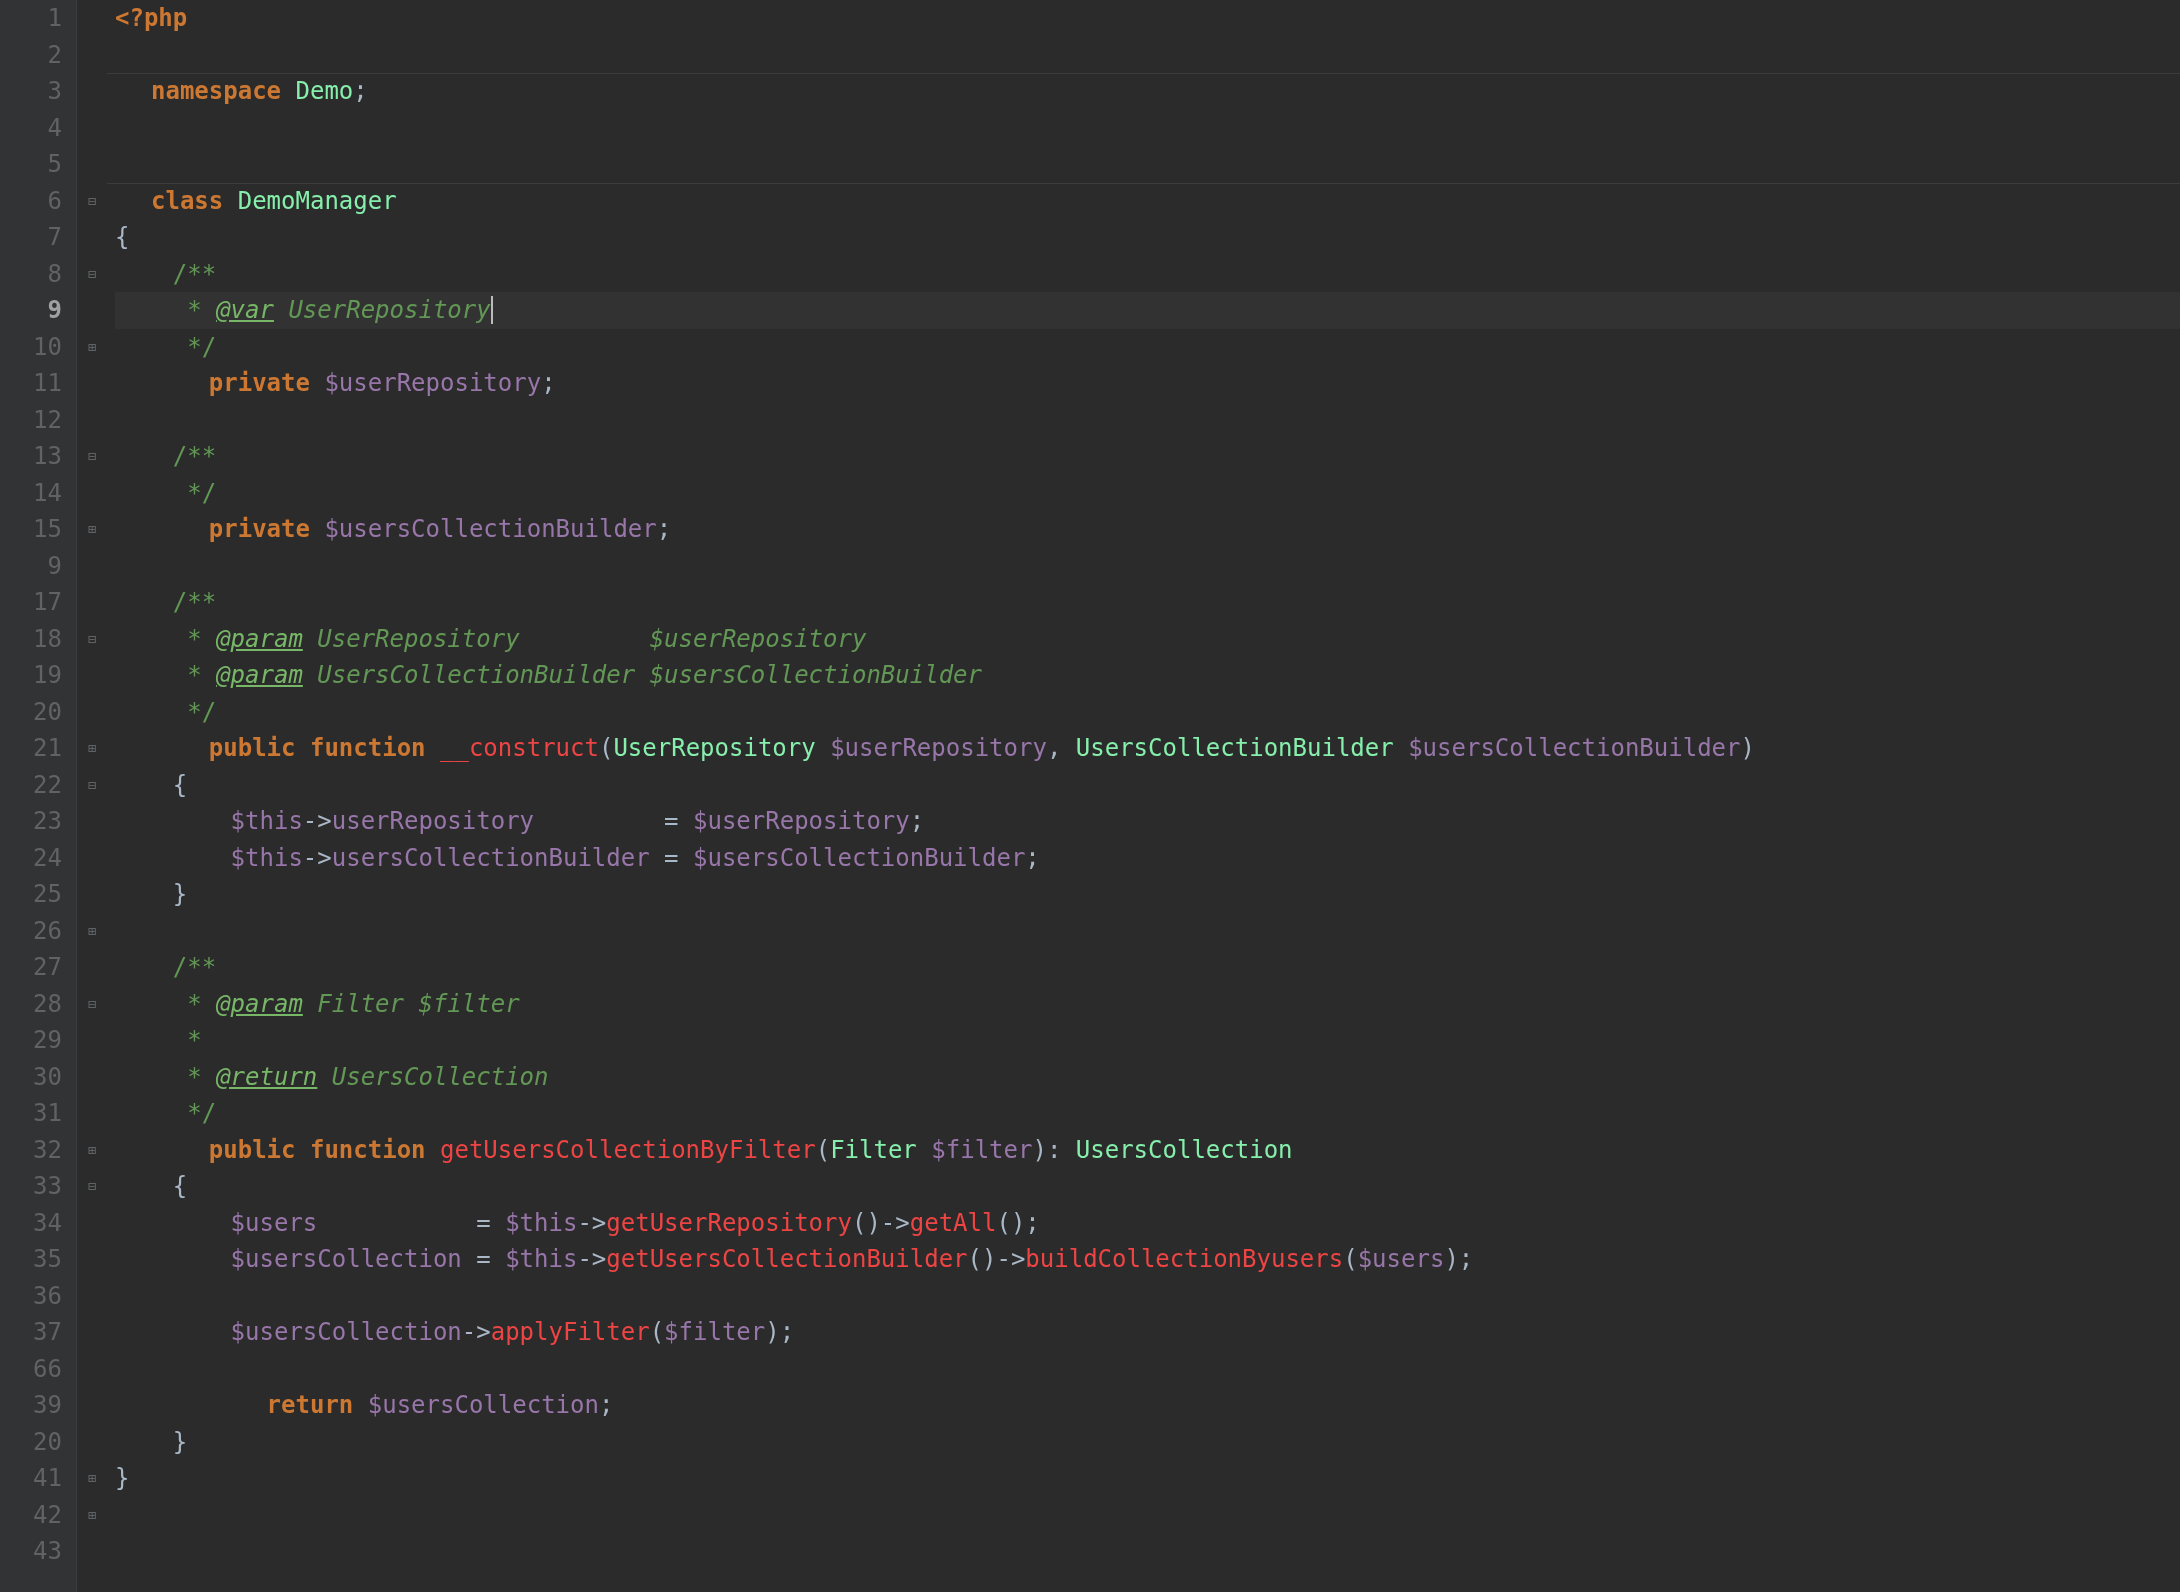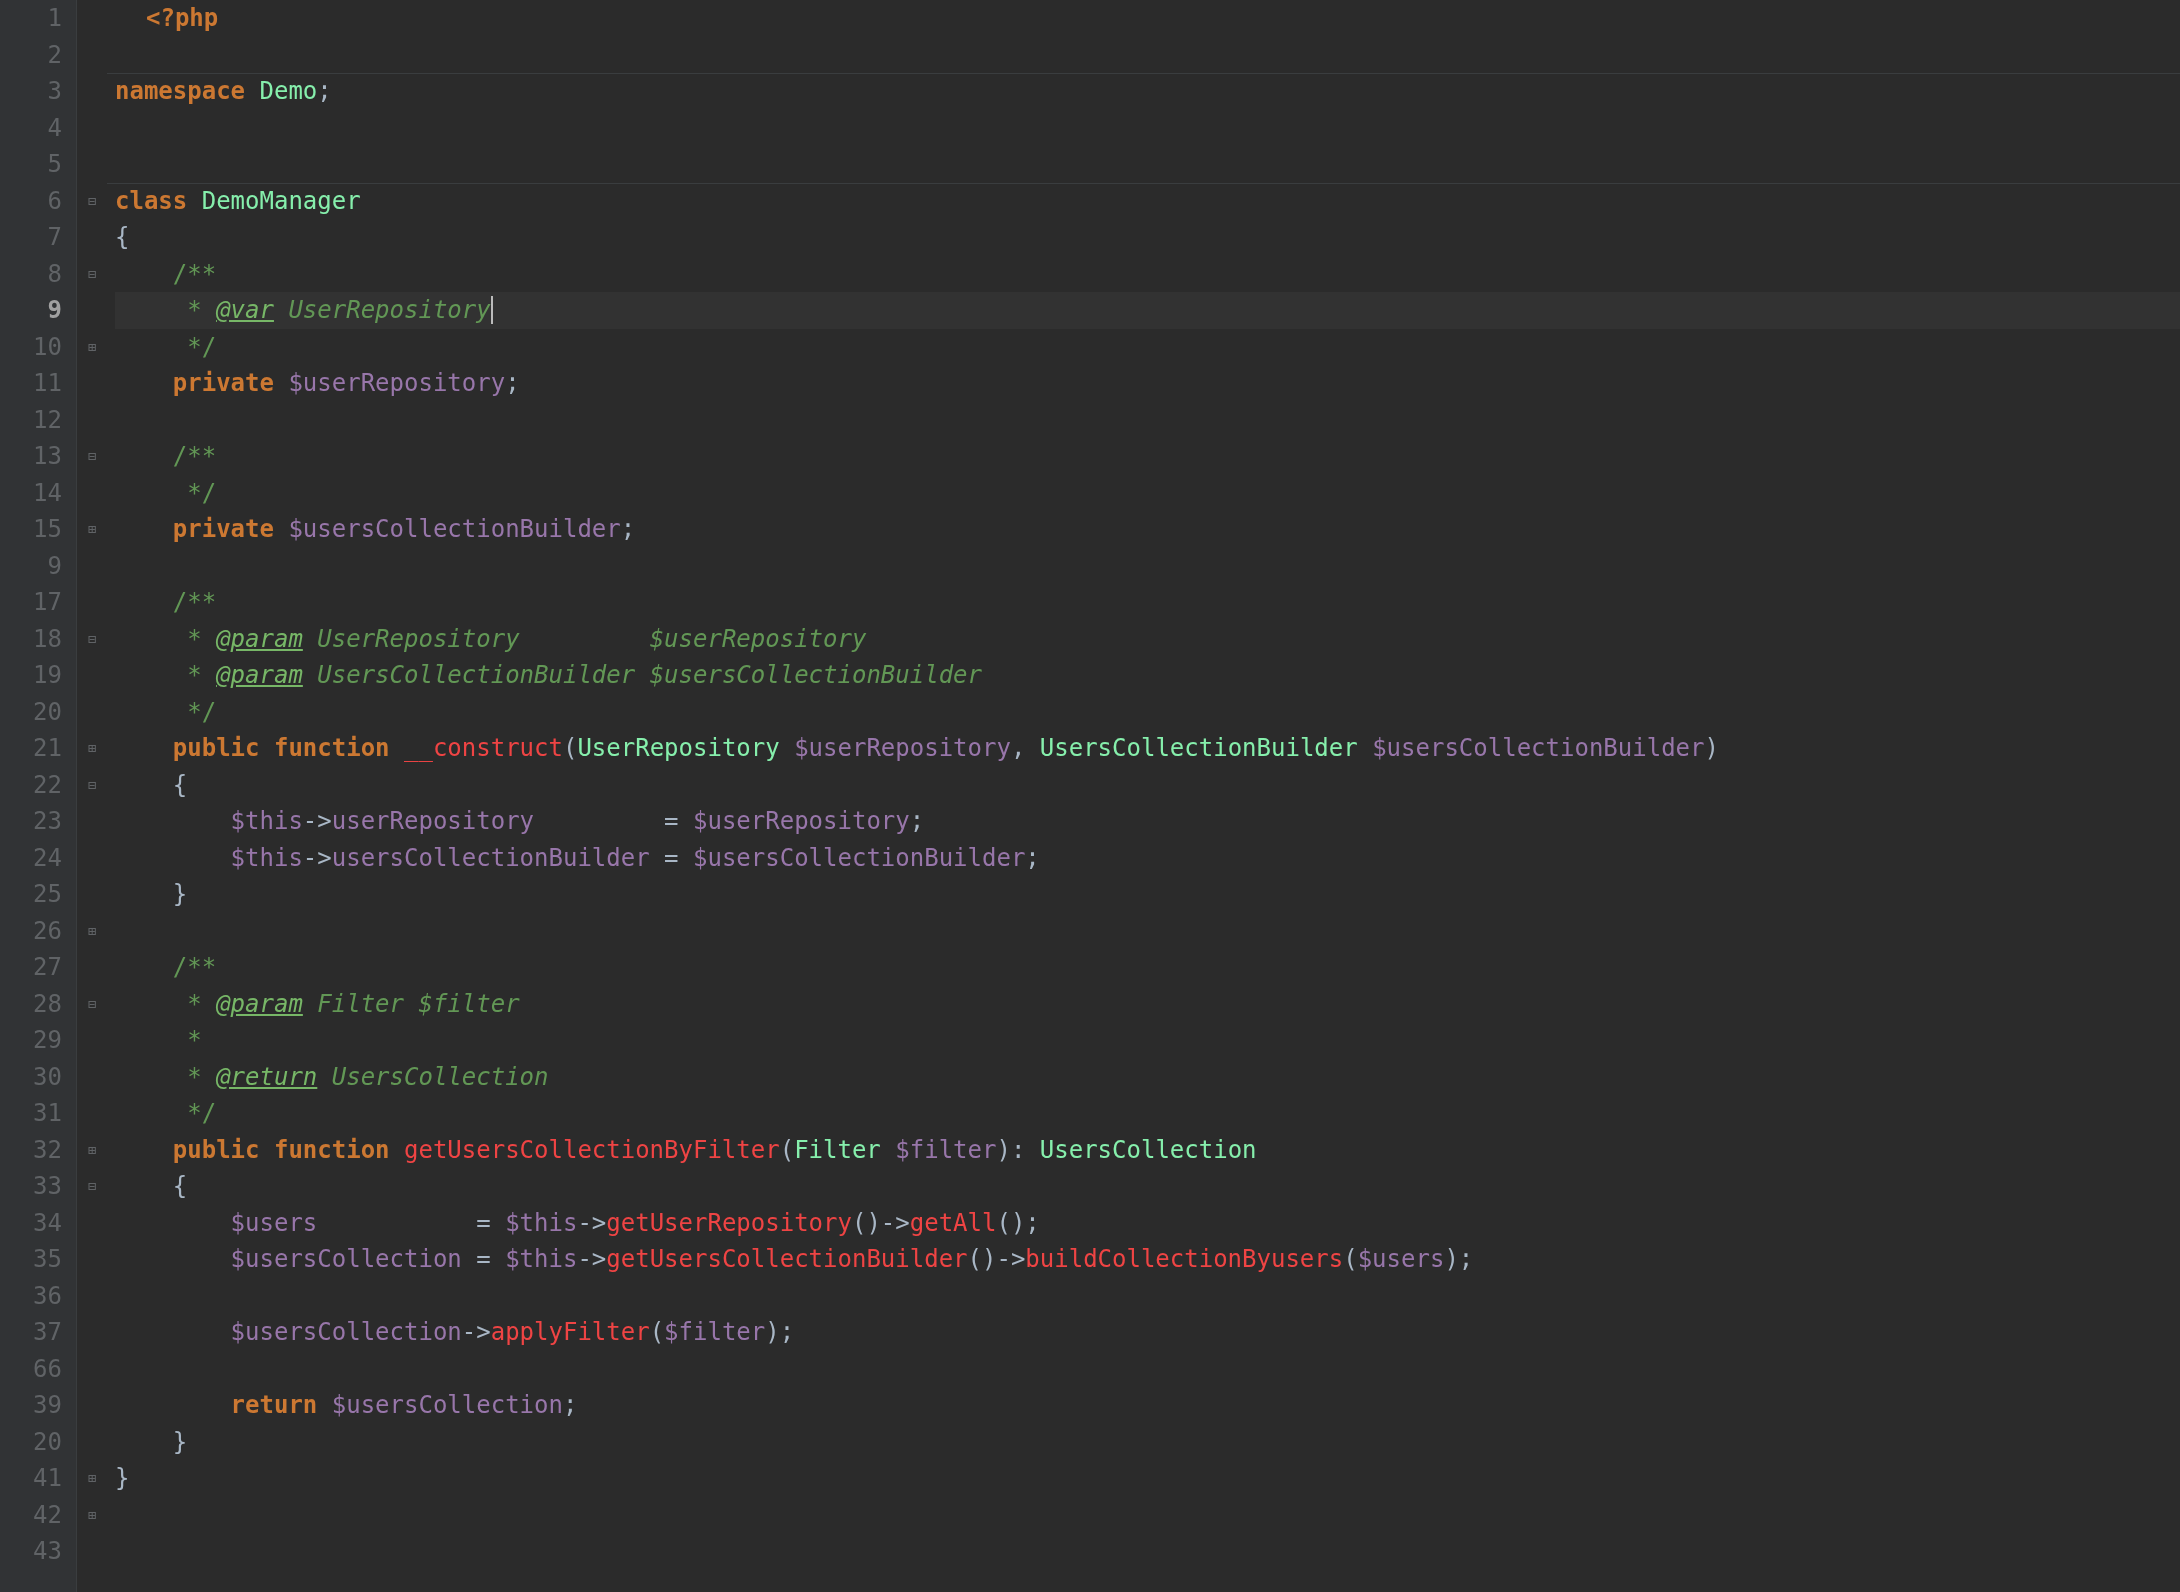--- a/index.html
+++ b/index.html
@@ -72,30 +72,30 @@
   }
   .caret {
     display: inline-block;
     width: 2px;
     height: 28px;
     background: #bbbbbb;
     vertical-align: -6px;
     margin-left: 0;
   }
 
-  .kw       { color: #cc7832; font-weight: 700; }
+  .kw       { color: #cc7832; font-weight: 700; margin-left: 36px; }
   .fn       { color: #ef4444; }
   .def      { color: #86efac; text-align: right; }
   .var      { color: #9876aa; }
   .doc      { color: #629755; }
   .docb     { color: #77b767; font-style: italic; font-weight:400; text-decoration: underline;}
   .doctype  { color: #629755; font-style: italic; }
   .docvar   { color: #629755; font-style: italic; }
   .punct    { color: #a9b7c6; }
-  .opentag  { color: #cc7832; font-weight: 700; margin-left: 31px; }
+  .opentag  { color: #cc7832; font-weight: 700; }
   .docstar  { color: #629755; }
   .brace    { color: #a9b7c6; }
 </style>
 </head>
 <body>
 
 <div class="editor">
   <div class="gutter" id="gutter">
       <div class="ln">1</div>
       <div class="ln">2</div>

